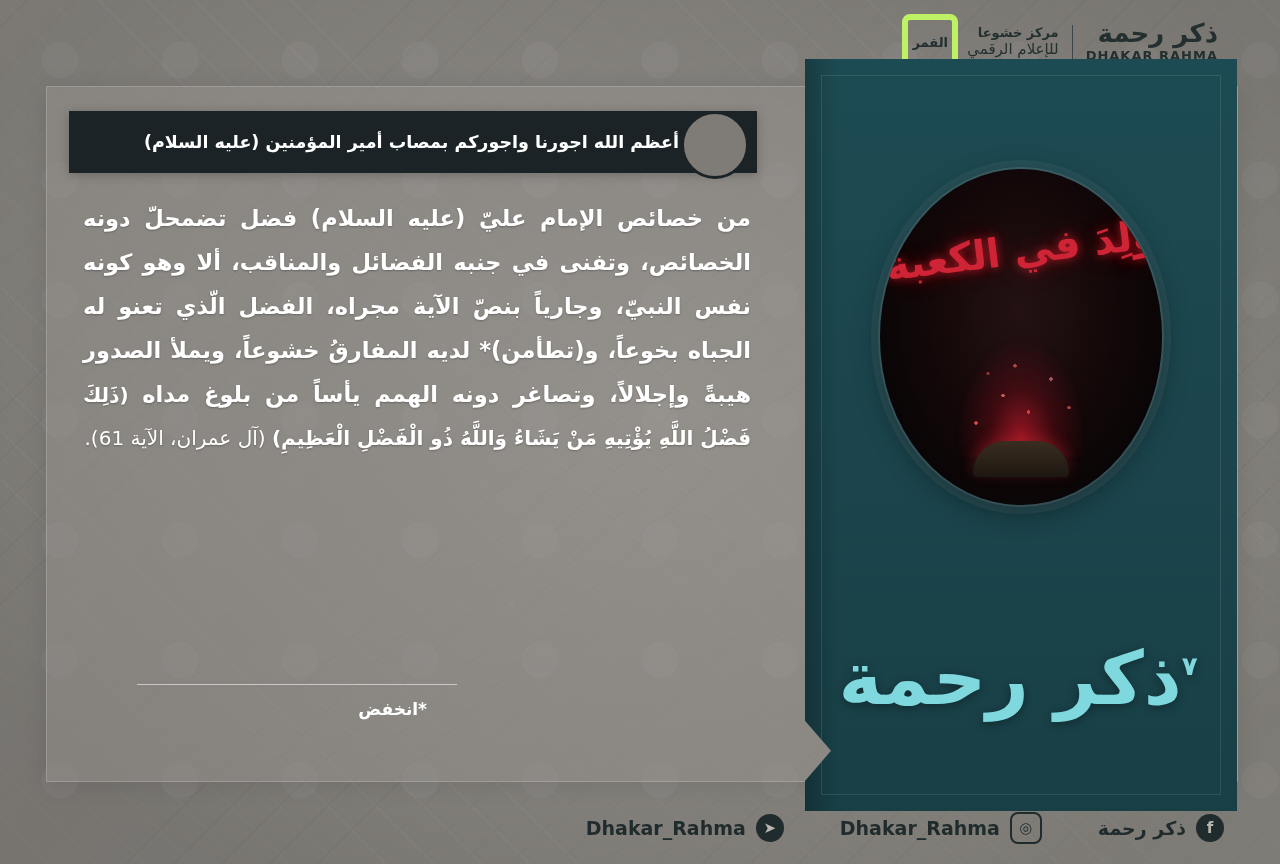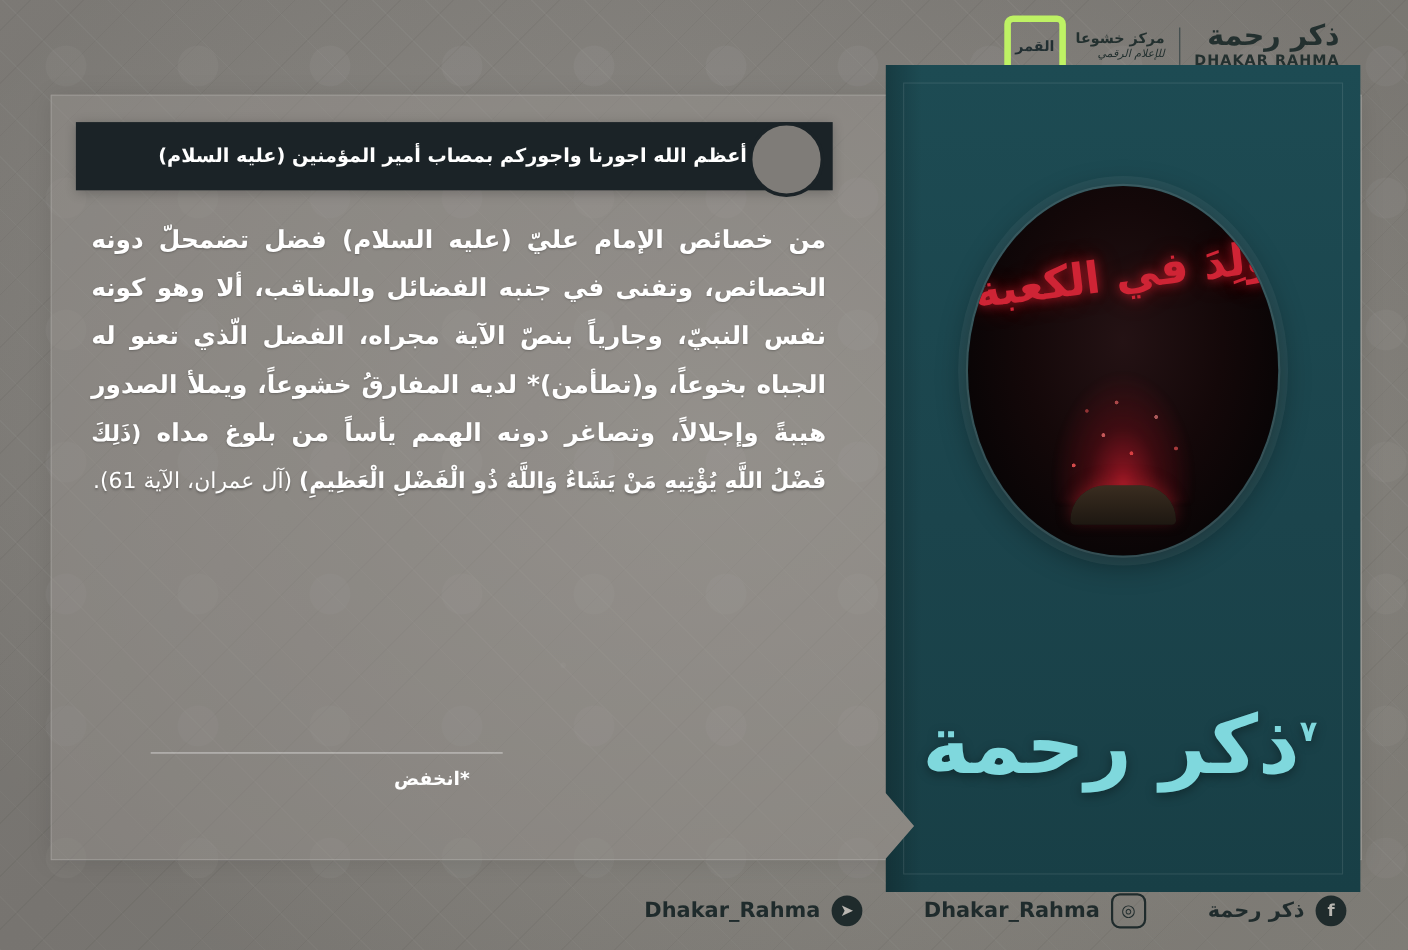--- a/index.html
+++ b/index.html
@@ -37,21 +37,21 @@
     position:absolute;top:14px;right:62px;display:flex;align-items:center;gap:9px;
     direction:rtl;
   }
   .logo-mark{
     width:44px;height:44px;border:6px solid #bef264;border-radius:8px;
     display:flex;align-items:center;justify-content:center;
     color:#222f32;font-size:20px;font-weight:700;background:transparent;
   }
   .logo-txt{line-height:1.15;color:#23302f;text-align:right;}
   .logo-txt .l1{font-size:13px;font-weight:700;}
-  .logo-txt .l2{font-size:10px;letter-spacing:.4px;font-style:italic;}
+  .logo-txt .l2{font-size:15px;letter-spacing:.4px;}
   .logo-sep{width:1px;height:34px;background:#3a4648;margin:0 4px;}
   .logo-script{
     color:#23302f;font-size:26px;font-weight:700;
     font-family:"DejaVu Sans","Liberation Sans",sans-serif;
     transform:translateY(-2px);
   }
   .logo-script .sub{display:block;font-size:13px;letter-spacing:1px;}
 
   
   .card{

